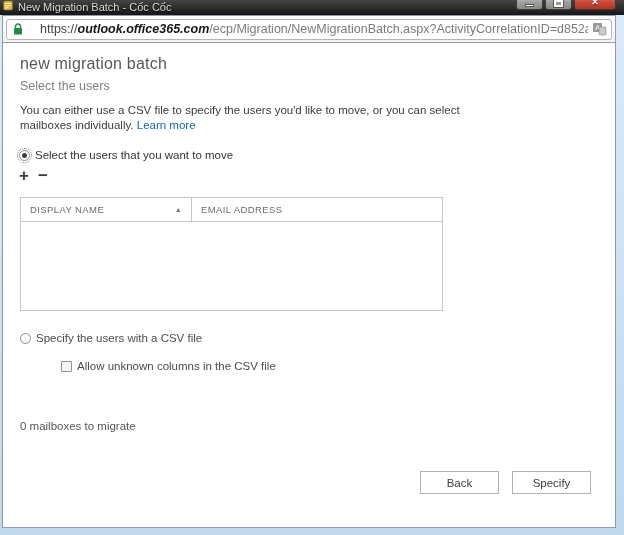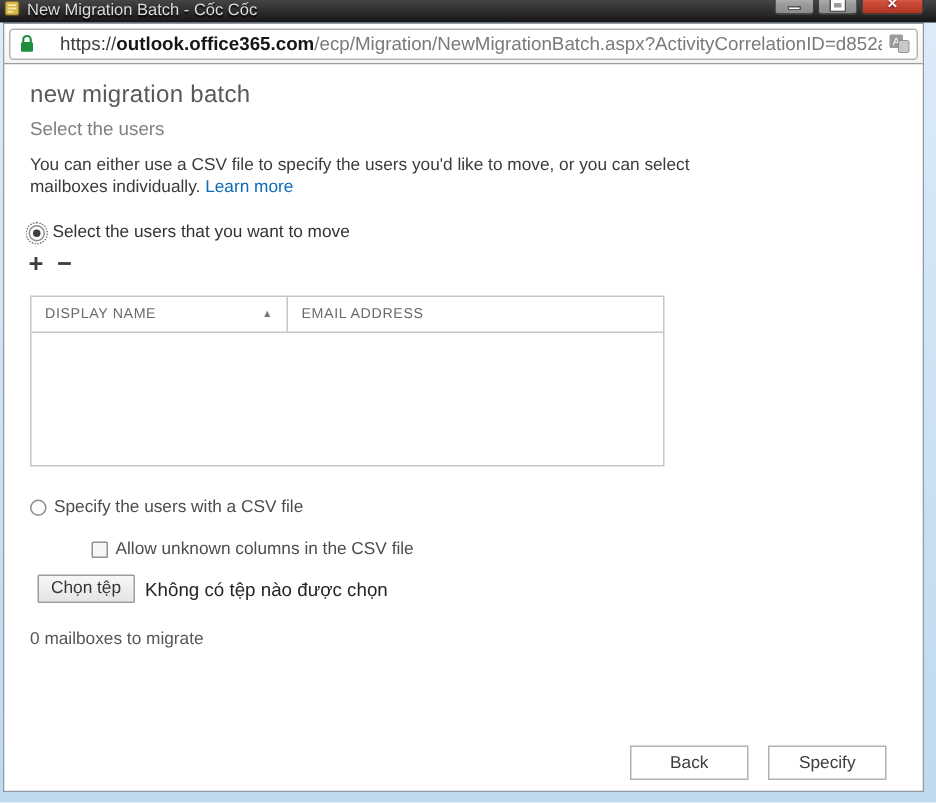--- a/index.html
+++ b/index.html
@@ -53,21 +53,21 @@
   }
   .omnibox {
     flex:1; height:21px; background:#fff;
     border:1px solid #b4b4b4; border-radius:3px;
     display:flex; align-items:center; padding:0 4px;
     overflow:hidden; white-space:nowrap;
   }
   .lock-icon { flex:0 0 auto; margin:0 5px 0 2px; }
   .url { font-size:12.5px; color:#7a7a7a; overflow:hidden; flex:1; }
   .url .scheme { color:#3f3f3f;padding-left:12px; }
-  .url .host { color:#161616; font-weight:bold; }
+  .url .host { color:#161616; font-weight:bold;font-style:italic; }
   .url .path { color:#7a7a7a; }
   .translate-icon { flex:0 0 auto; margin-left:4px; }
 
   
   .page { position:relative; flex:1; background:#fff; overflow:hidden; }
   .abs { position:absolute; }
 
   .page-title { left:17px; top:12px; font-size:16px; color:#595959; letter-spacing:.2px; }
   .page-subtitle { left:17px; top:36px; font-size:12.5px; color:#808080; }
 
@@ -118,21 +118,21 @@
   .file-row { left:22px; top:340px; display:flex; align-items:center; }
   .file-btn {
     font-size:11.5px; color:#333; background:linear-gradient(180deg,#f7f7f7,#e4e4e4);
     border:1px solid #9b9b9b; border-radius:1px; padding:2px 8px 3px; cursor:pointer;
     font-family:"Liberation Sans", sans-serif;
   }
   .file-status { margin-left:7px; font-size:12.5px; color:#242424; }
 
   .summary { left:17px; top:377px; font-size:11.5px; color:#565656; }
 
-  .footer { left:0; right:0; top:454px; display:flex; justify-content:flex-end;
+  .footer { left:0; right:0; top:428px; display:flex; justify-content:flex-end;
             gap:13px; padding-right:24px; }
   .btn {
     width:79px; height:23px; background:#fff; border:1px solid #b2b2b2;
     font-size:11.5px; color:#3d3d3d; cursor:pointer;
     font-family:"Liberation Sans", sans-serif;
   }
 </style>
 </head>
 <body>
 
@@ -212,24 +212,20 @@
       <div class="abs opt-row row-csv">
         <span class="radio"></span>
         <span class="opt-label">Specify the users with a CSV file</span>
       </div>
 
       <div class="abs opt-row row-unknown">
         <span class="checkbox"></span>
         <span class="opt-label">Allow unknown columns in the CSV file</span>
       </div>
 
-      <div class="abs file-row">
-        <button class="file-btn">Chọn tệp</button>
-        <span class="file-status">Không có tệp nào được chọn</span>
-      </div>
 
       <div class="abs summary">0 mailboxes to migrate</div>
 
       <div class="abs footer">
         <button class="btn">Back</button>
         <button class="btn">Specify</button>
       </div>
 
     </div>
   </div>

